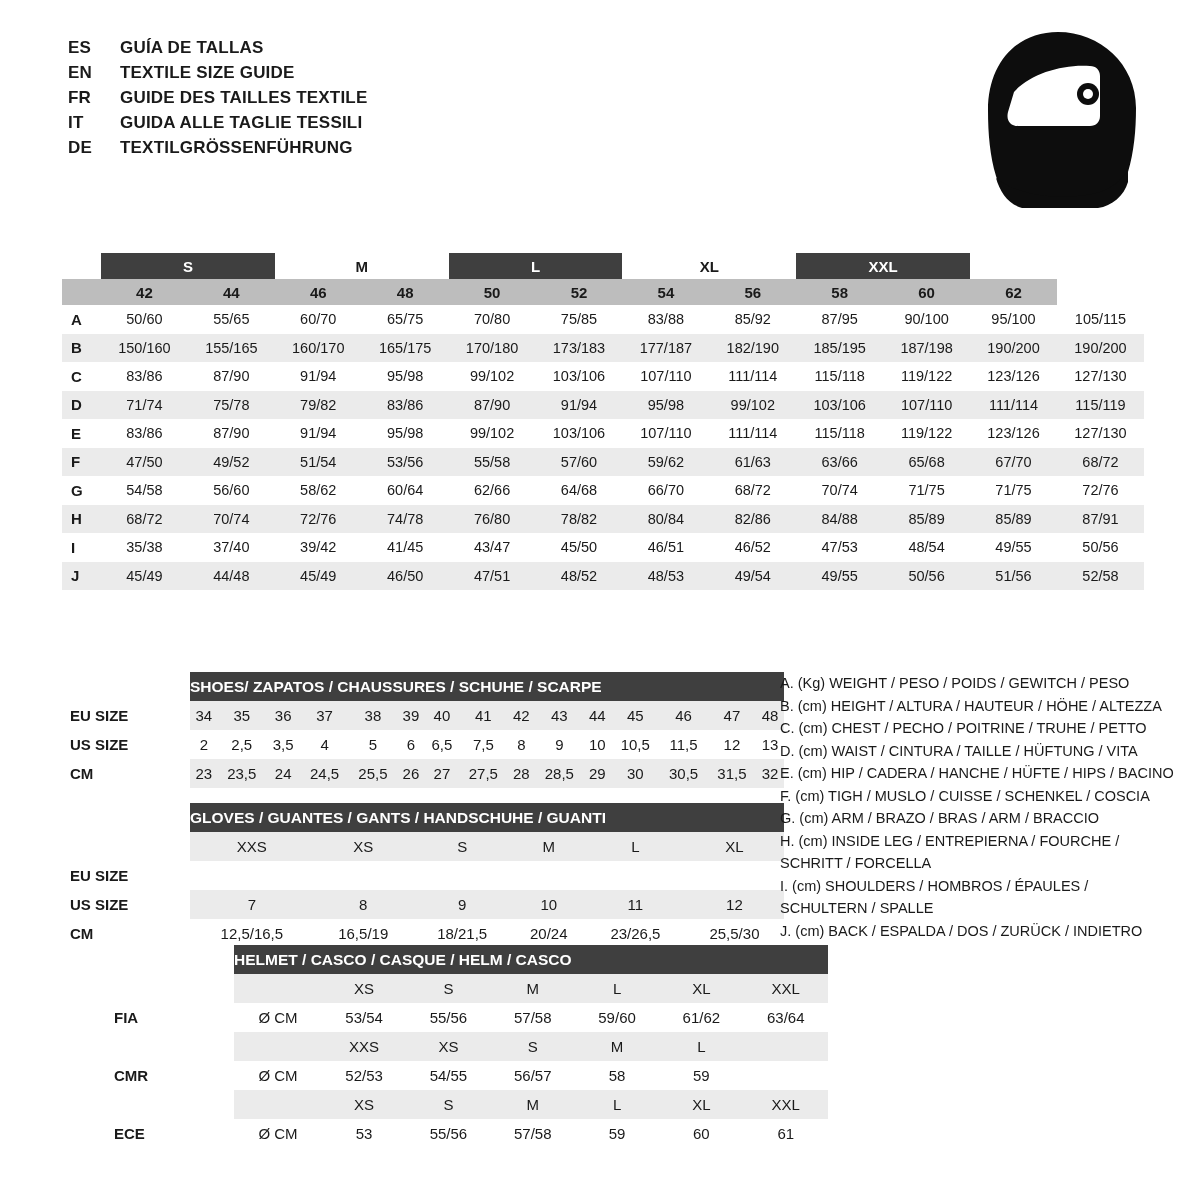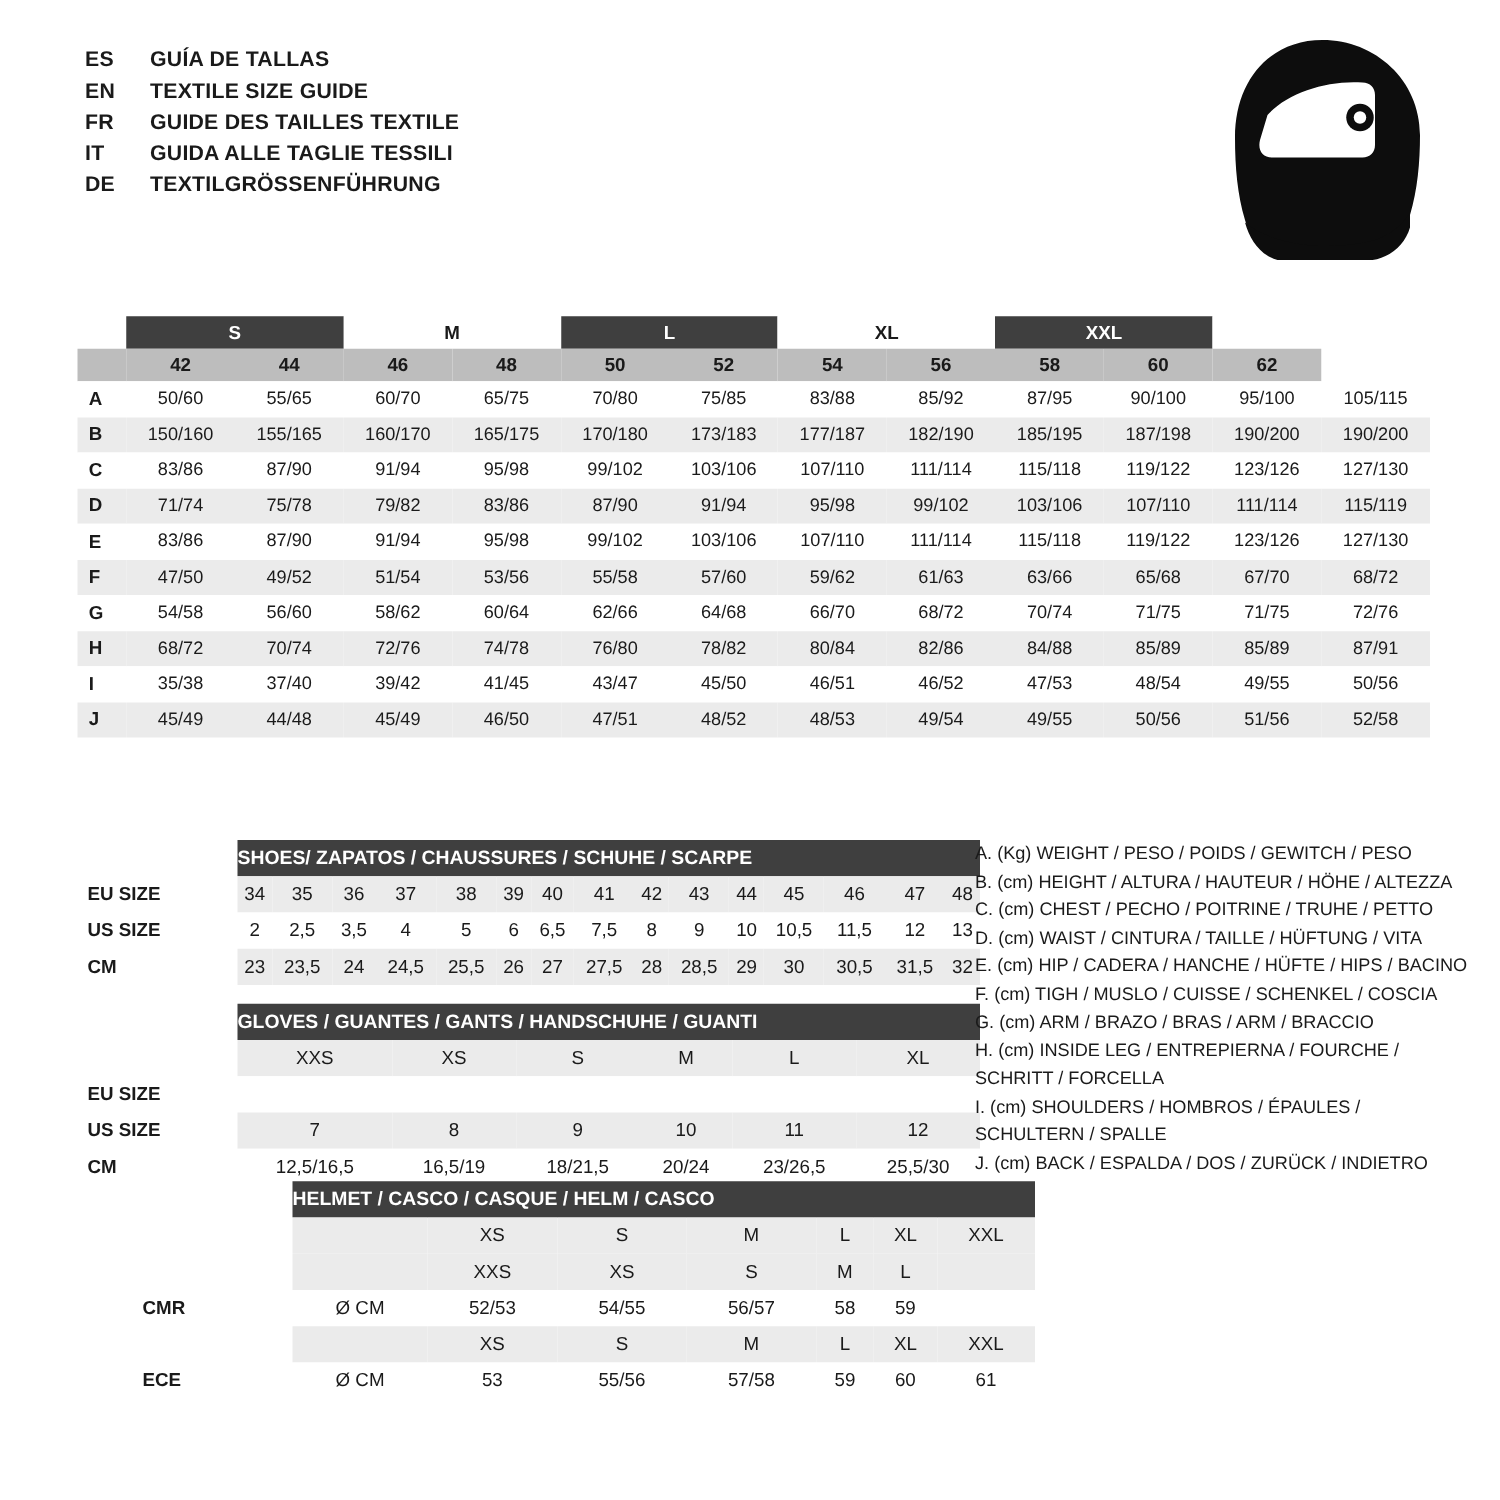--- a/index.html
+++ b/index.html
@@ -506,20 +506,30 @@
       <tr class="shade">
         <td class="rowname shade-name"></td>
         <td class="valcell"></td>
         <td class="valcell">XS</td>
         <td class="valcell">S</td>
         <td class="valcell">M</td>
         <td class="valcell">L</td>
         <td class="valcell">XL</td>
         <td class="valcell">XXL</td>
       </tr>
+      <tr class="plain">
+        <td class="rowname">FIA</td>
+        <td class="valcell">Ø CM</td>
+        <td class="valcell">53/54</td>
+        <td class="valcell">55/56</td>
+        <td class="valcell">57/58</td>
+        <td class="valcell">59/60</td>
+        <td class="valcell">61/62</td>
+        <td class="valcell">63/64</td>
+      </tr>
       <tr class="shade">
         <td class="rowname shade-name"></td>
         <td class="valcell"></td>
         <td class="valcell">XXS</td>
         <td class="valcell">XS</td>
         <td class="valcell">S</td>
         <td class="valcell">M</td>
         <td class="valcell">L</td>
         <td class="valcell"></td>
       </tr>

